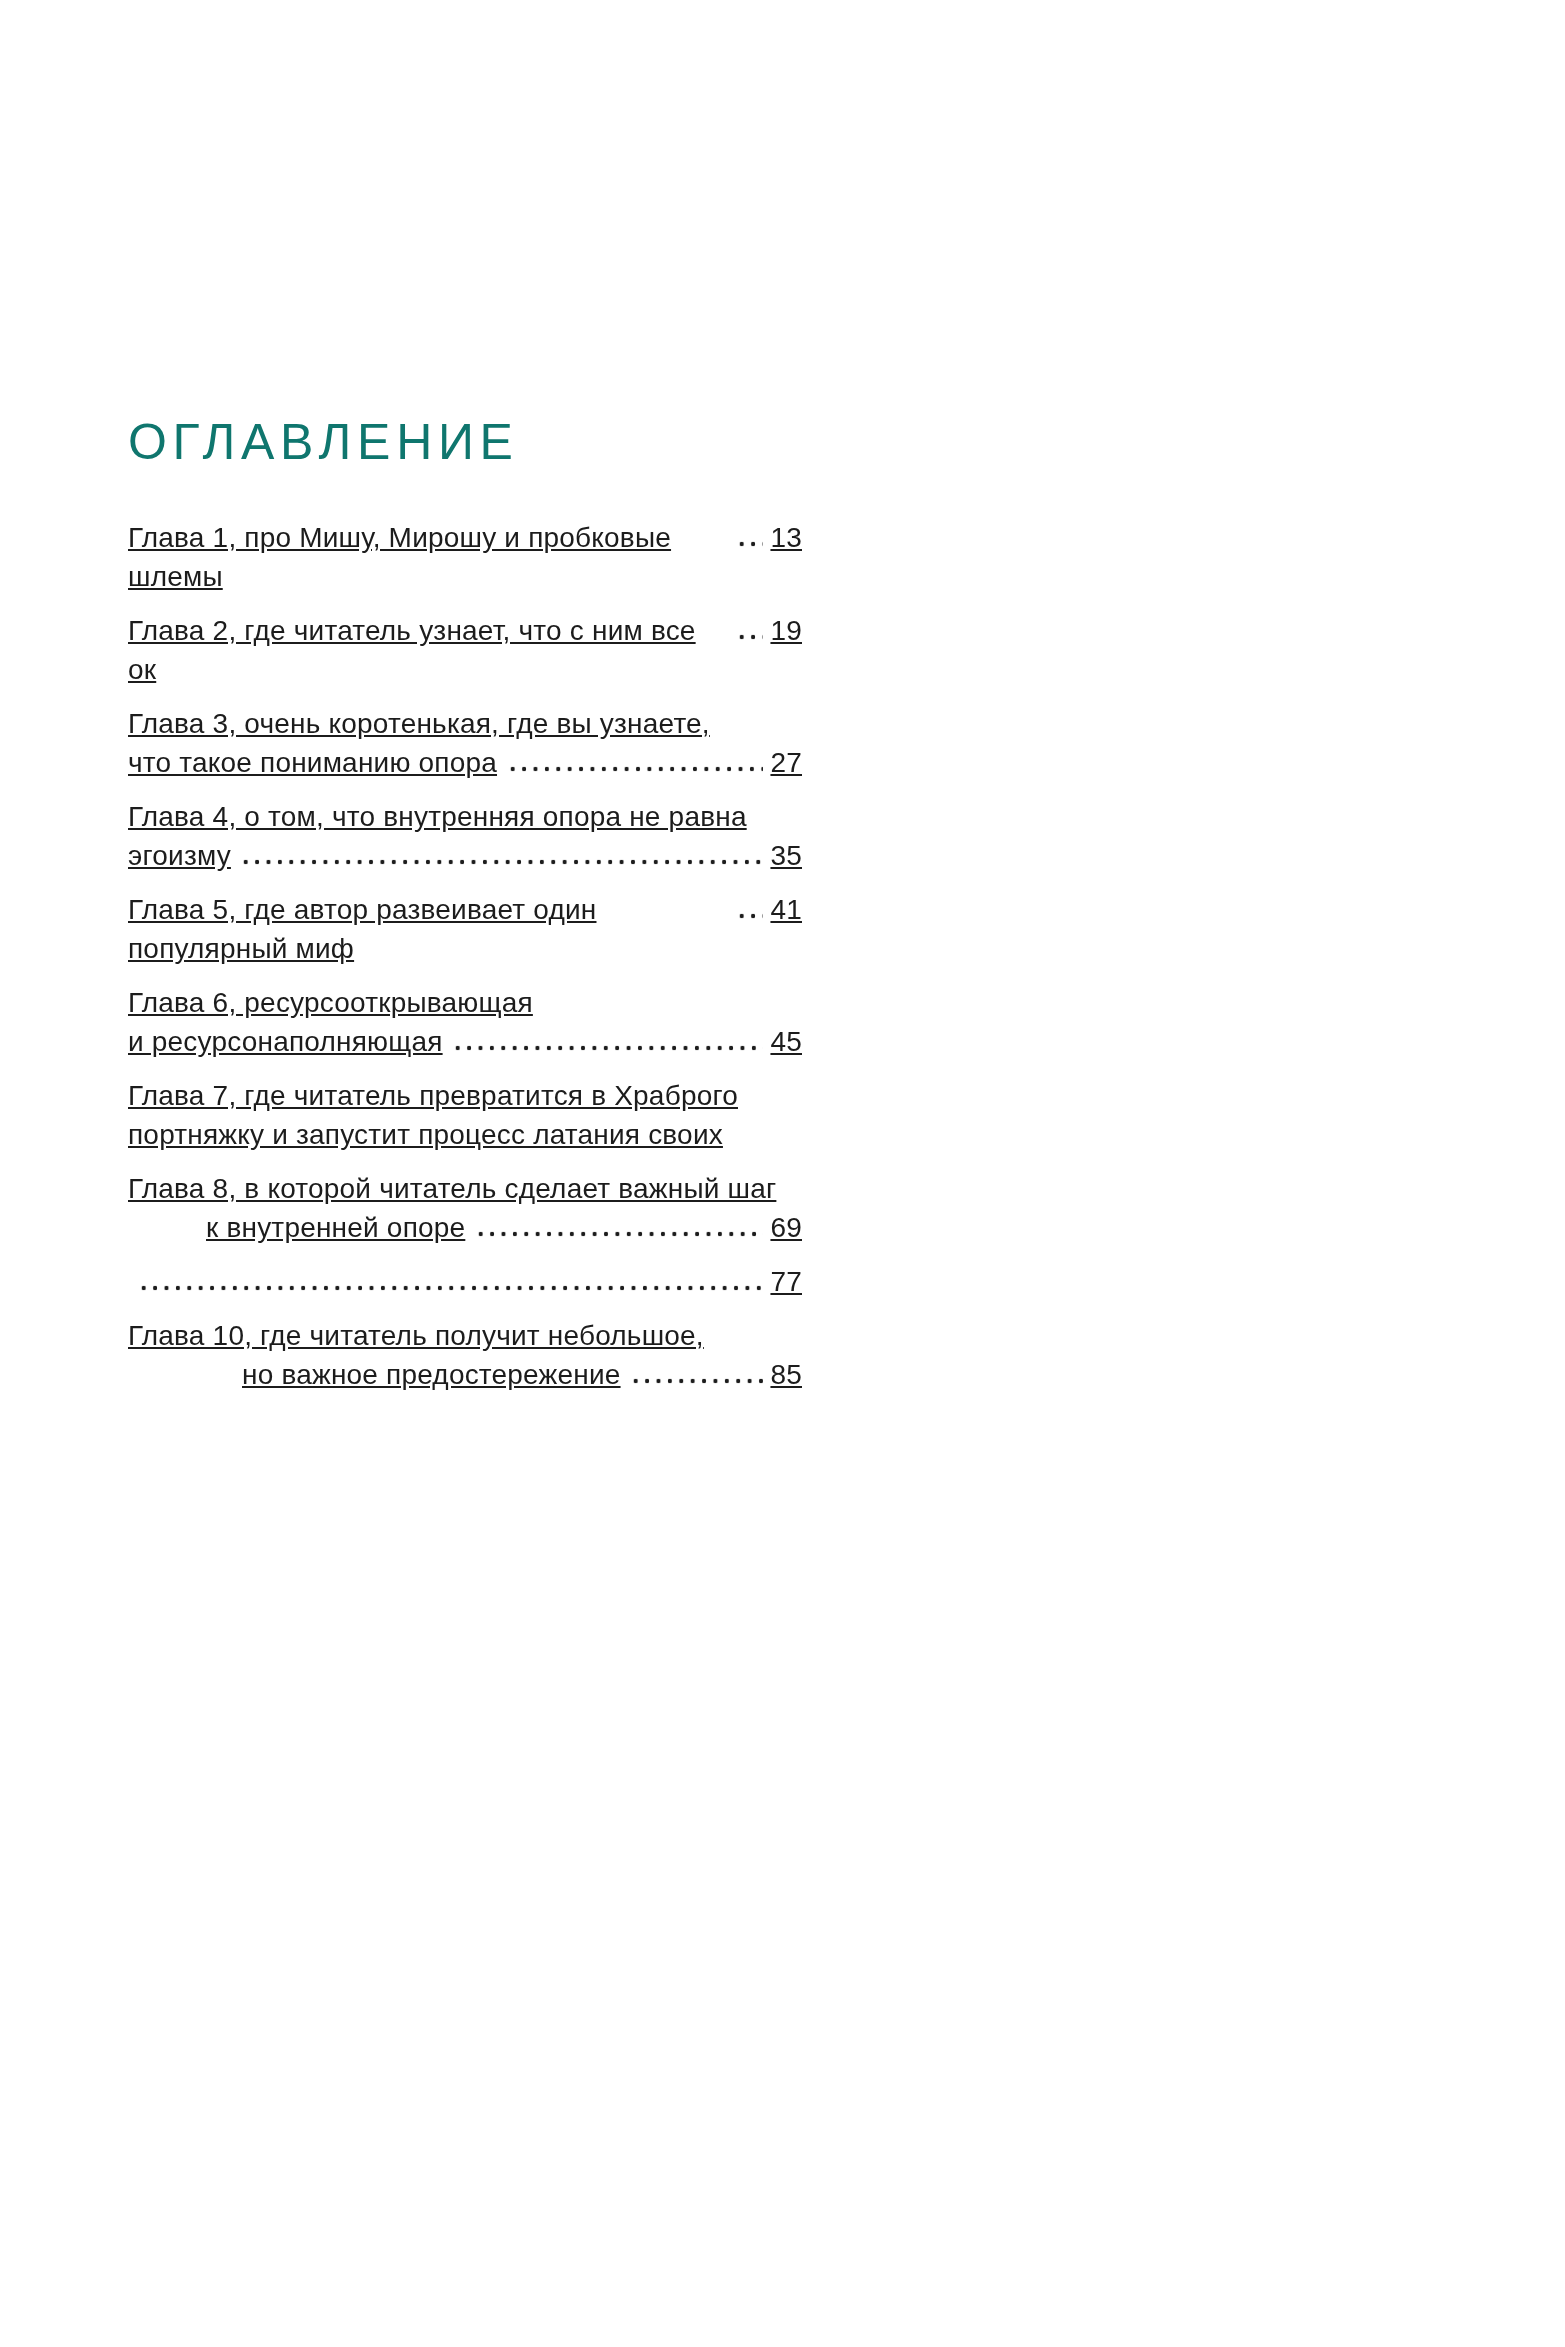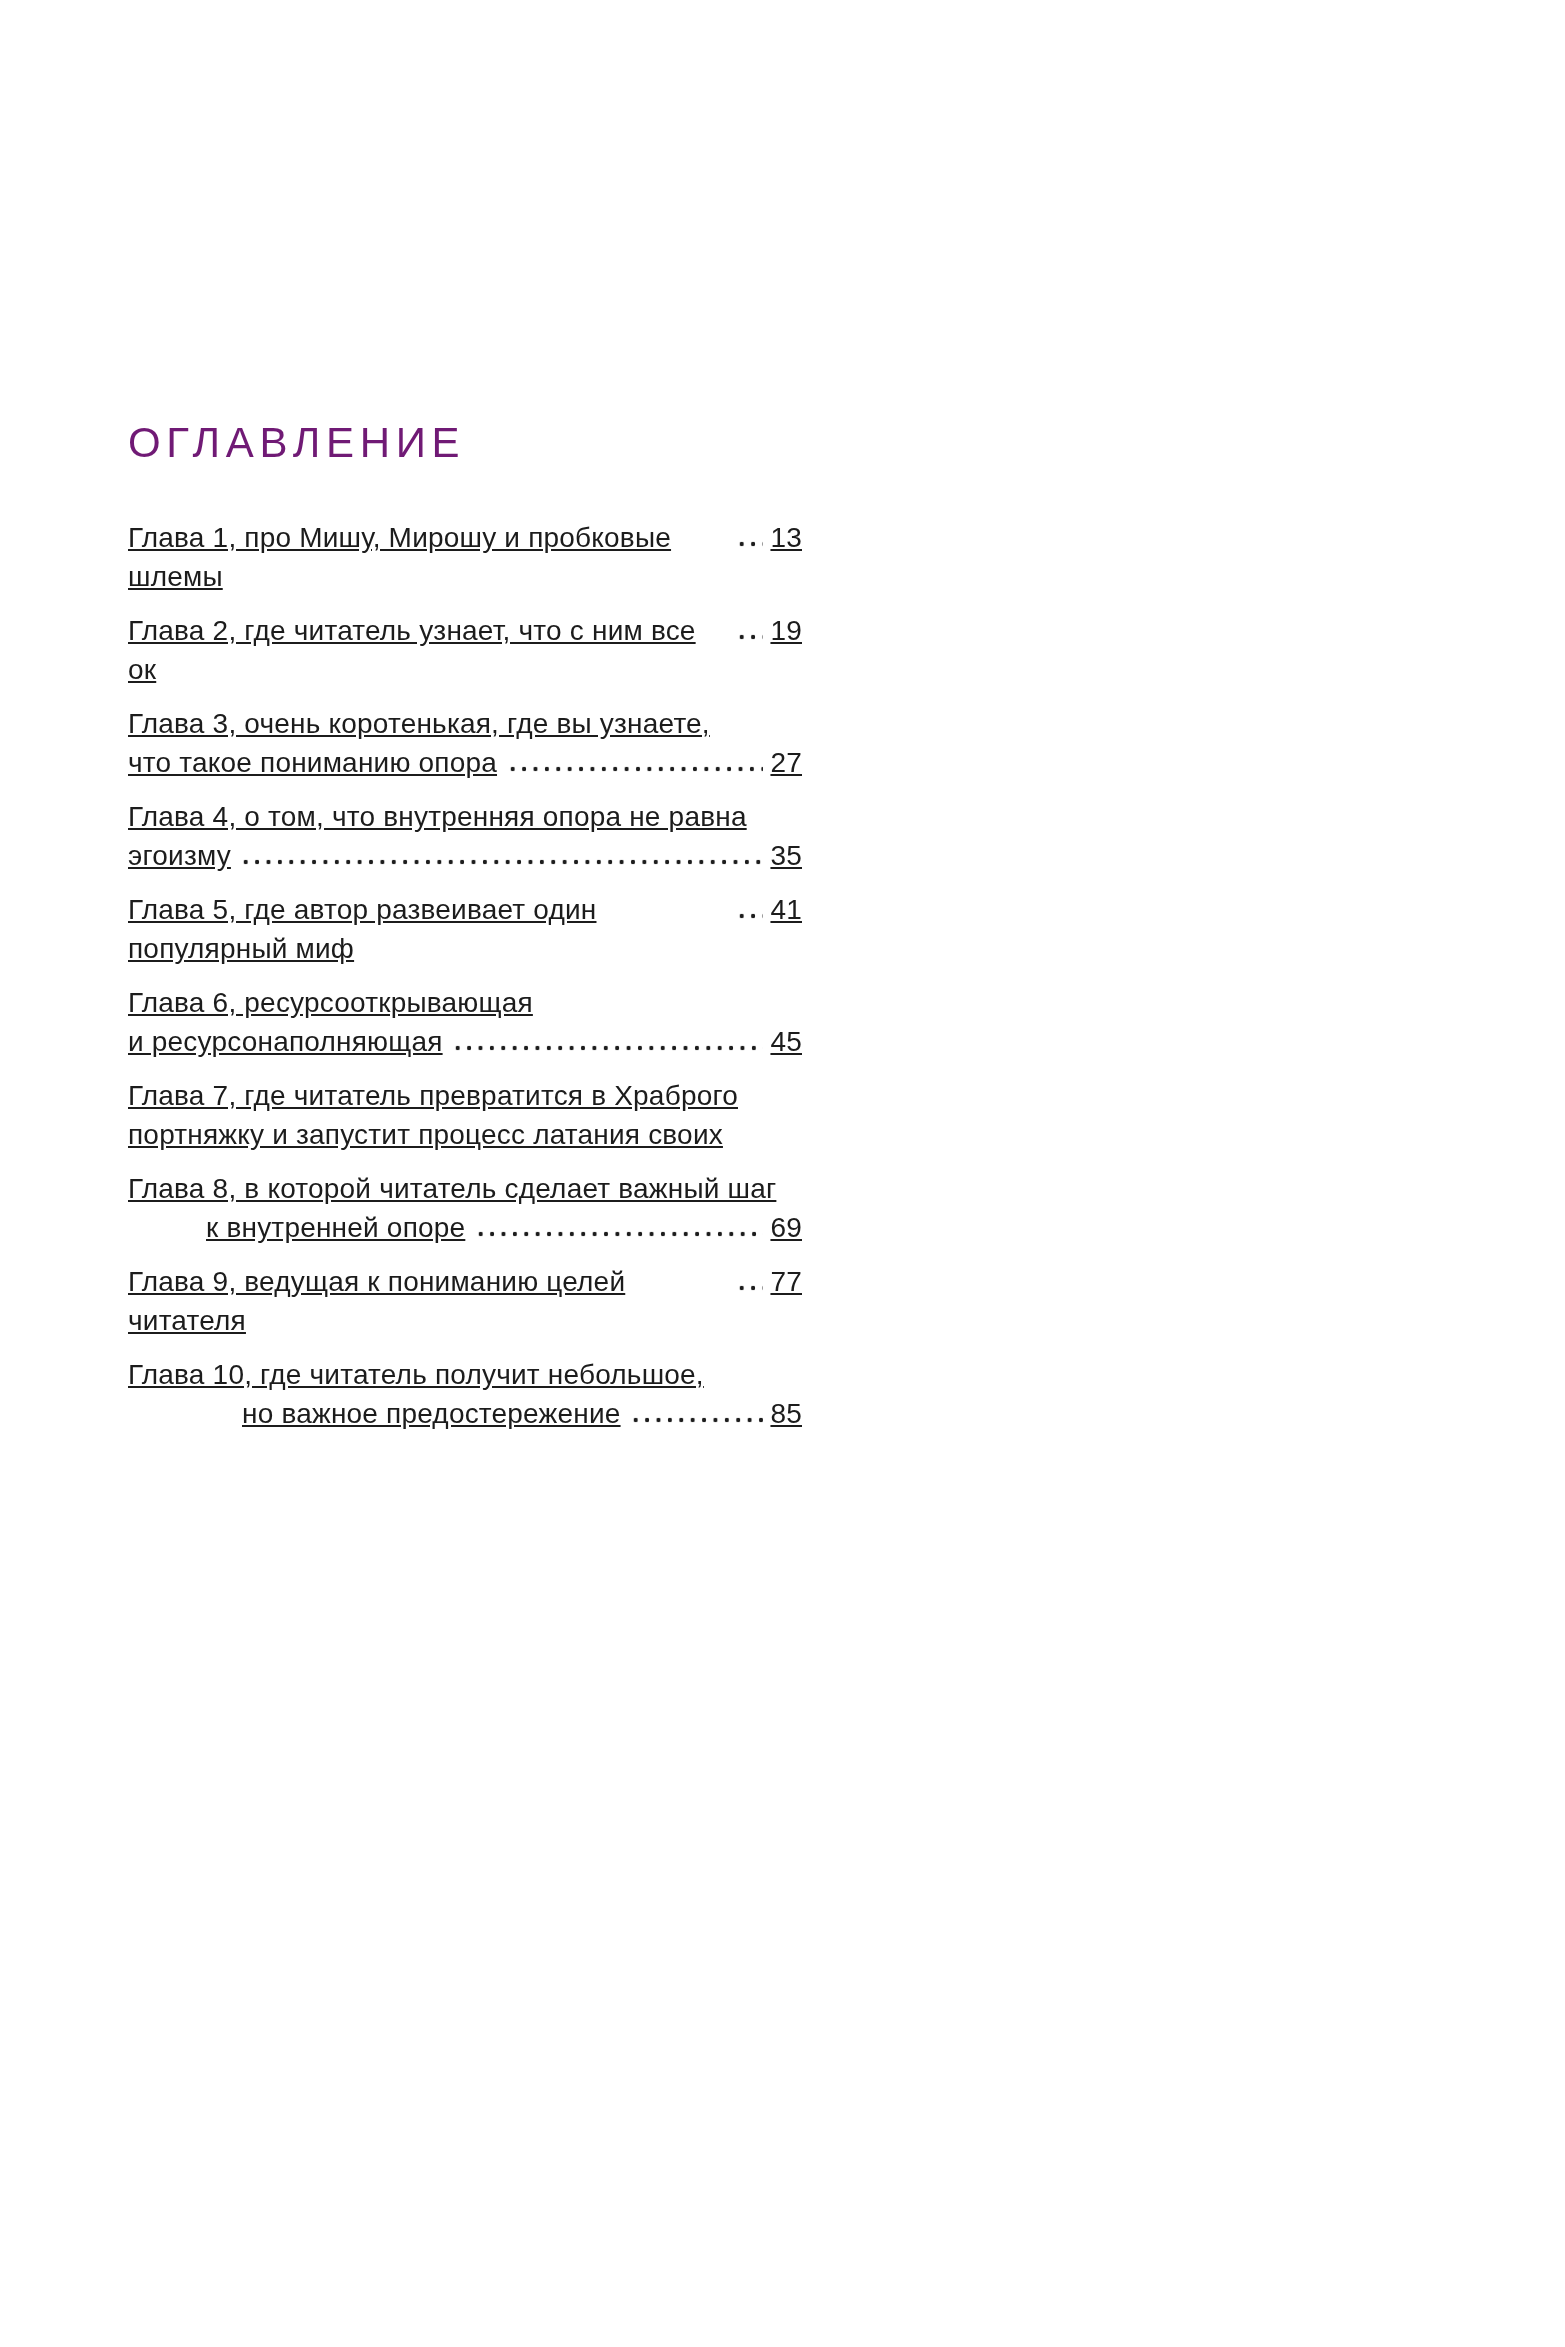--- a/index.html
+++ b/index.html
@@ -15,26 +15,26 @@
     position: relative;
     overflow: hidden;
   }
   .page-block {
     position: absolute;
     left: 128px;
     top: 420px;
     width: 674px;
   }
   .toc-title {
-    font-size: 42px;
+    font-size: 50px;
     font-weight: 400;
     letter-spacing: 5.7px;
     line-height: 45px;
     margin: 0 0 53px 0;
-    color: #701a75;
+    color: #0f766e;
   }
   .toc-entries {
     font-size: 28px;
     line-height: 39px;
     letter-spacing: 0.2px;
     font-weight: 400;
   }
   .entry {
     margin-bottom: 15px;
     text-decoration: underline;
@@ -136,21 +136,20 @@
           <span class="line-text">Глава 8, в которой читатель сделает важный шаг</span>
         </div>
         <div class="line" style="padding-left: 78px; justify-content: flex-end;">
           <span class="line-text">к внутренней опоре</span>
           <span class="leader"></span>
           <span class="pagenum">69</span>
         </div>
       </div>
       <div class="entry">
         <div class="line">
-          <span class="line-text">Глава 9, ведущая к пониманию целей читателя</span>
           <span class="leader"></span>
           <span class="pagenum">77</span>
         </div>
       </div>
       <div class="entry">
         <div class="line">
           <span class="line-text">Глава 10, где читатель получит небольшое,</span>
         </div>
         <div class="line" style="padding-left: 114px;">
           <span class="line-text">но важное предостережение</span>

